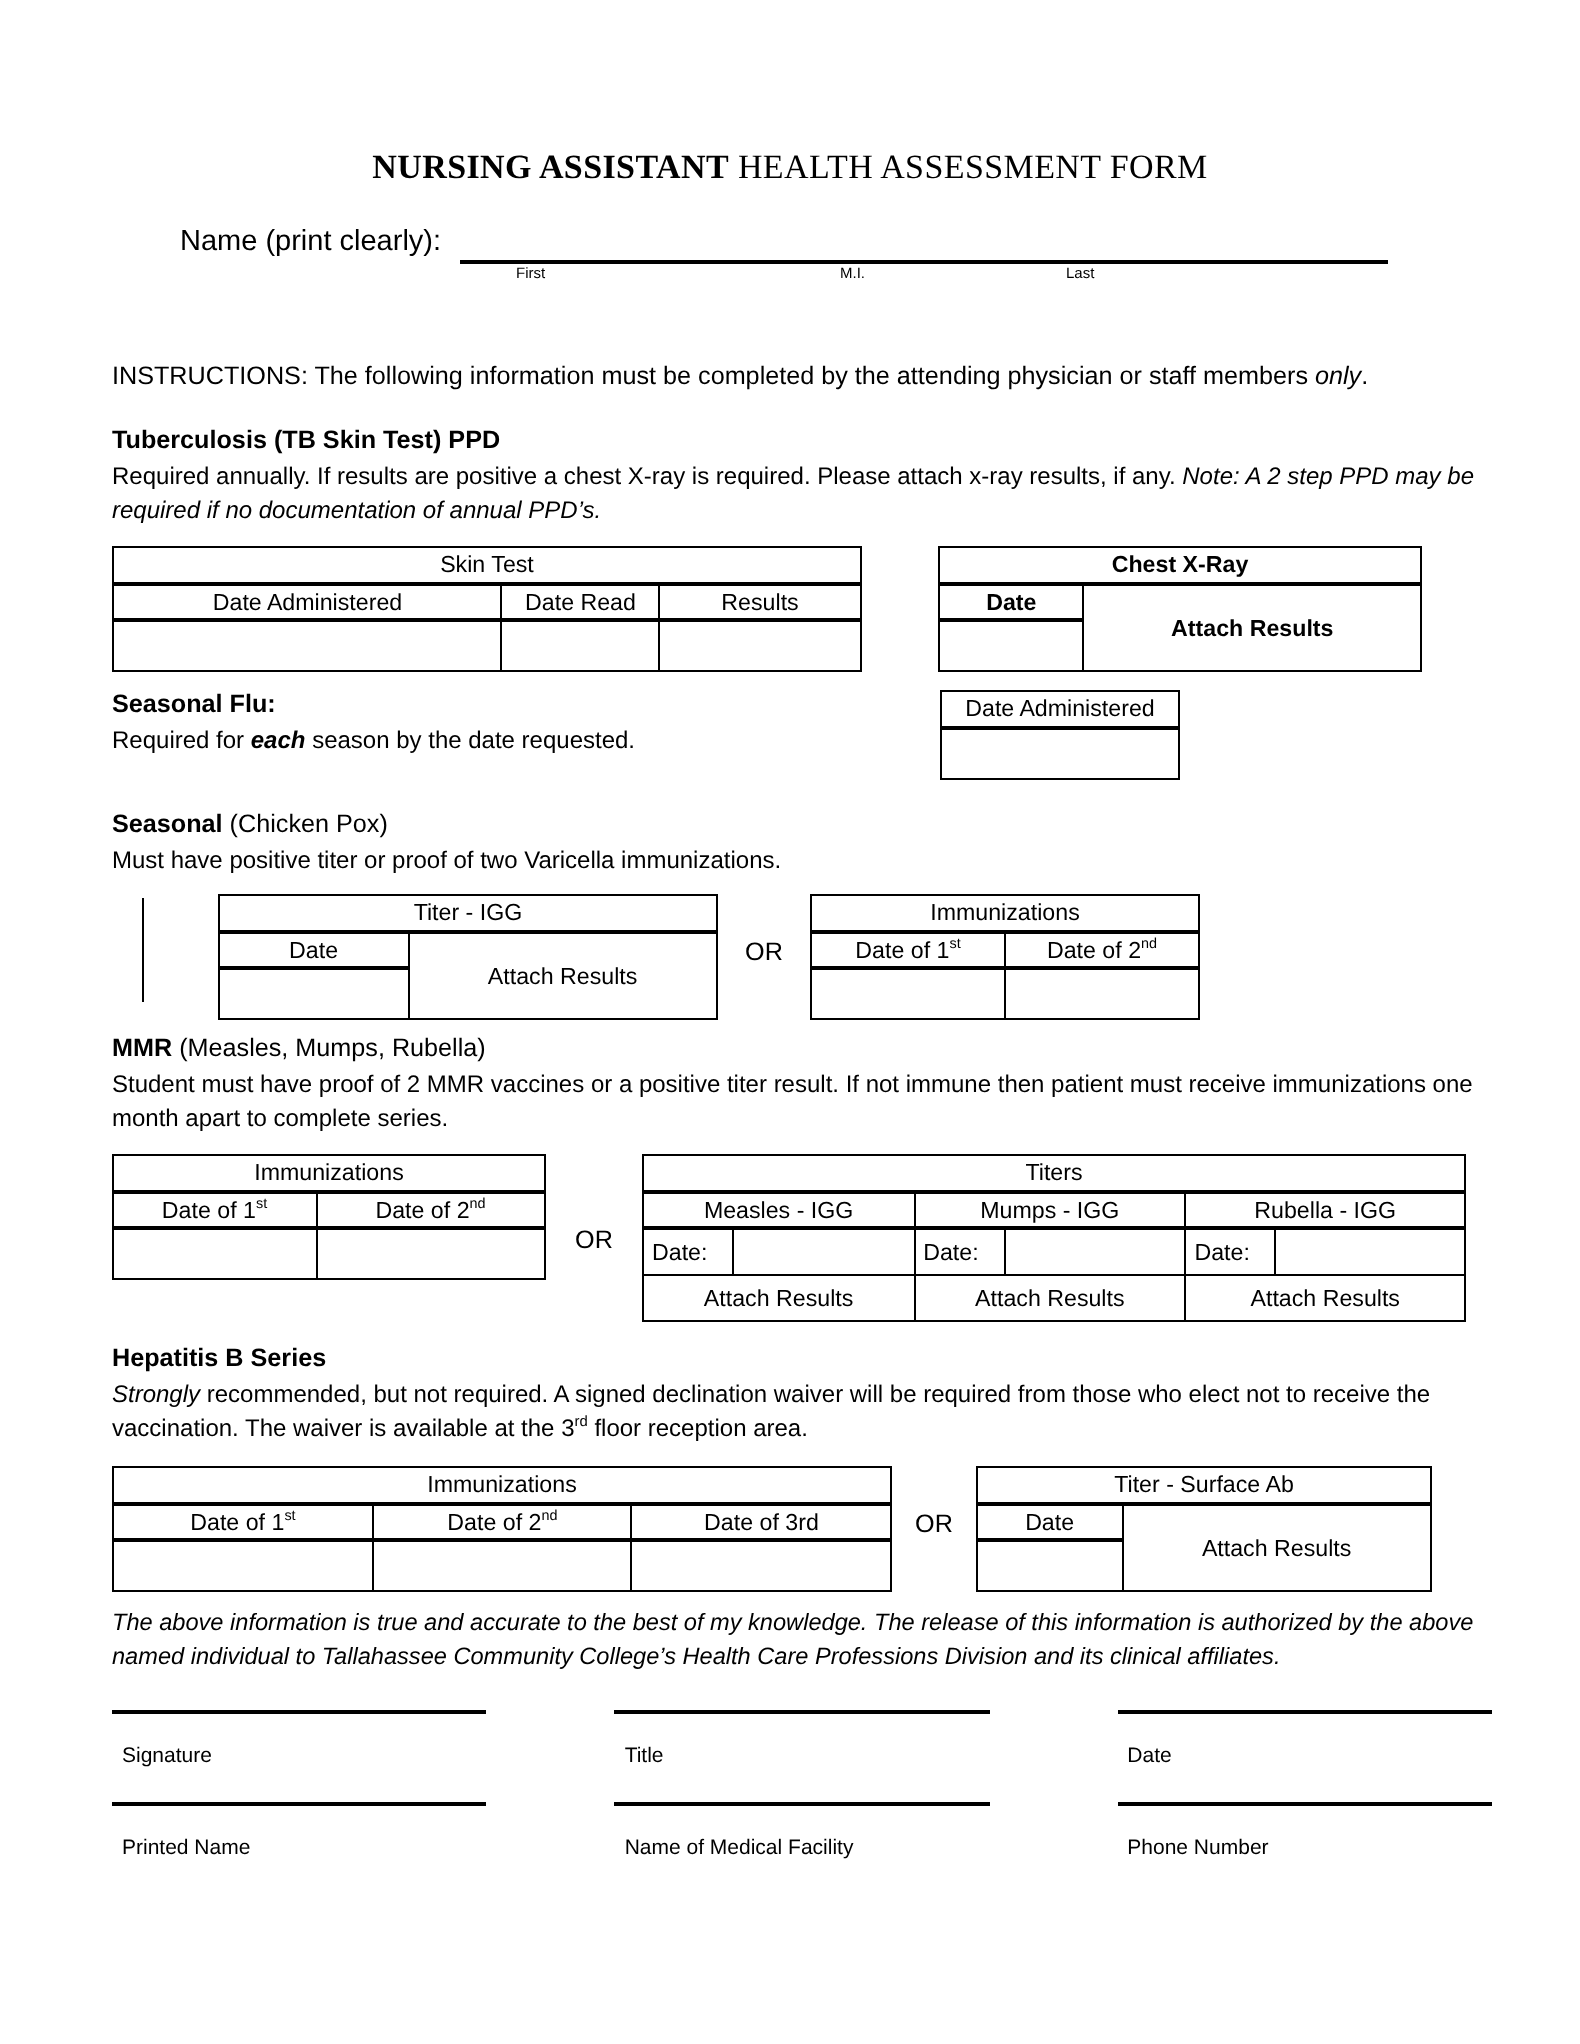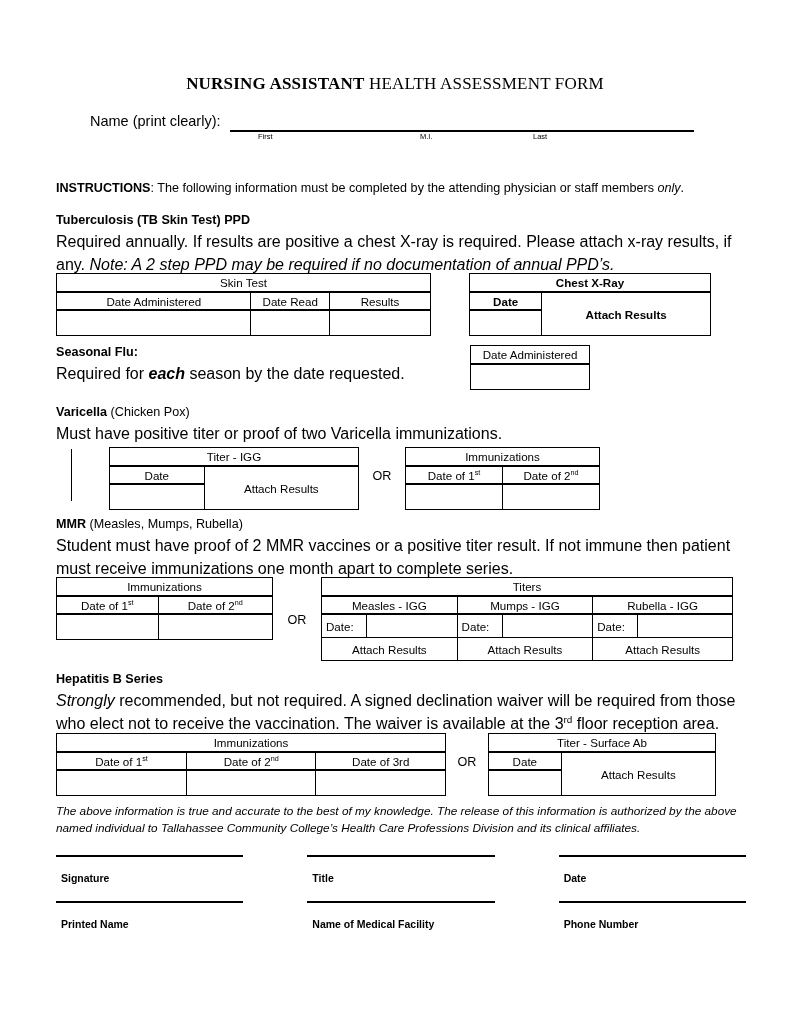--- a/index.html
+++ b/index.html
@@ -82,38 +82,38 @@
 
   
   .instructions {
     position: absolute;
     left: 56px;
     top: 180px;
     width: 690px;
     font-size: 12.6px;
     line-height: 1.35;
   }
-  .instructions b { font-weight: bold; }
+  .instructions b { font-weight: normal; }
   .instructions i { font-style: italic; }
 
   .section {
     position: absolute;
     width: 690px;
     left: 56px;
   }
   .sec-head {
     font-size: 12.6px;
     font-weight: bold;
     line-height: 1.4;
   }
   .sec-head .reg {
     font-weight: normal;
   }
   .sec-body {
-    font-size: 16px;
+    font-size: 12px;
     line-height: 1.45;
   }
   .sec-body i { font-style: italic; }
   .sec-body .bi { font-weight: bold; font-style: italic; }
   sup {
     font-size: 0.62em;
     vertical-align: super;
     line-height: 0;
   }
 
@@ -190,21 +190,20 @@
   .signatures {
     position: absolute;
     left: 56px;
     top: 855px;
     width: 690px;
   }
   .sig-row {
     display: flex;
     gap: 64px;
     margin-bottom: 17px;
-    font-weight: bold;
   }
   .sig-cell {
     flex: 1;
     position: relative;
   }
   .sig-line {
     border-top: 2px solid #000;
     height: 0;
   }
   .sig-label {
@@ -308,21 +307,21 @@
       </tr>
       <tr>
         <td class="blank"></td>
       </tr>
     </tbody>
       </table>
   </div>
 
   <div class="section" style="top:404px;">
     <div class="sec-head">
-      <span>Varicella</span><span class="reg"> (Chicken Pox)</span>
+      <span>Seasonal</span><span class="reg"> (Chicken Pox)</span>
     </div>
     <div class="sec-body">Must have positive titer or proof of two Varicella immunizations.</div>
   </div>
 
   <div id="var-tables">
     <div class="tick" style="left:9px; top:2px; height:52px;"></div>
     <div class="row-flex" style="padding-left:47px;">
       <table class="form" style="width:250px;">
         <colgroup>
             <col style="width:38%">

